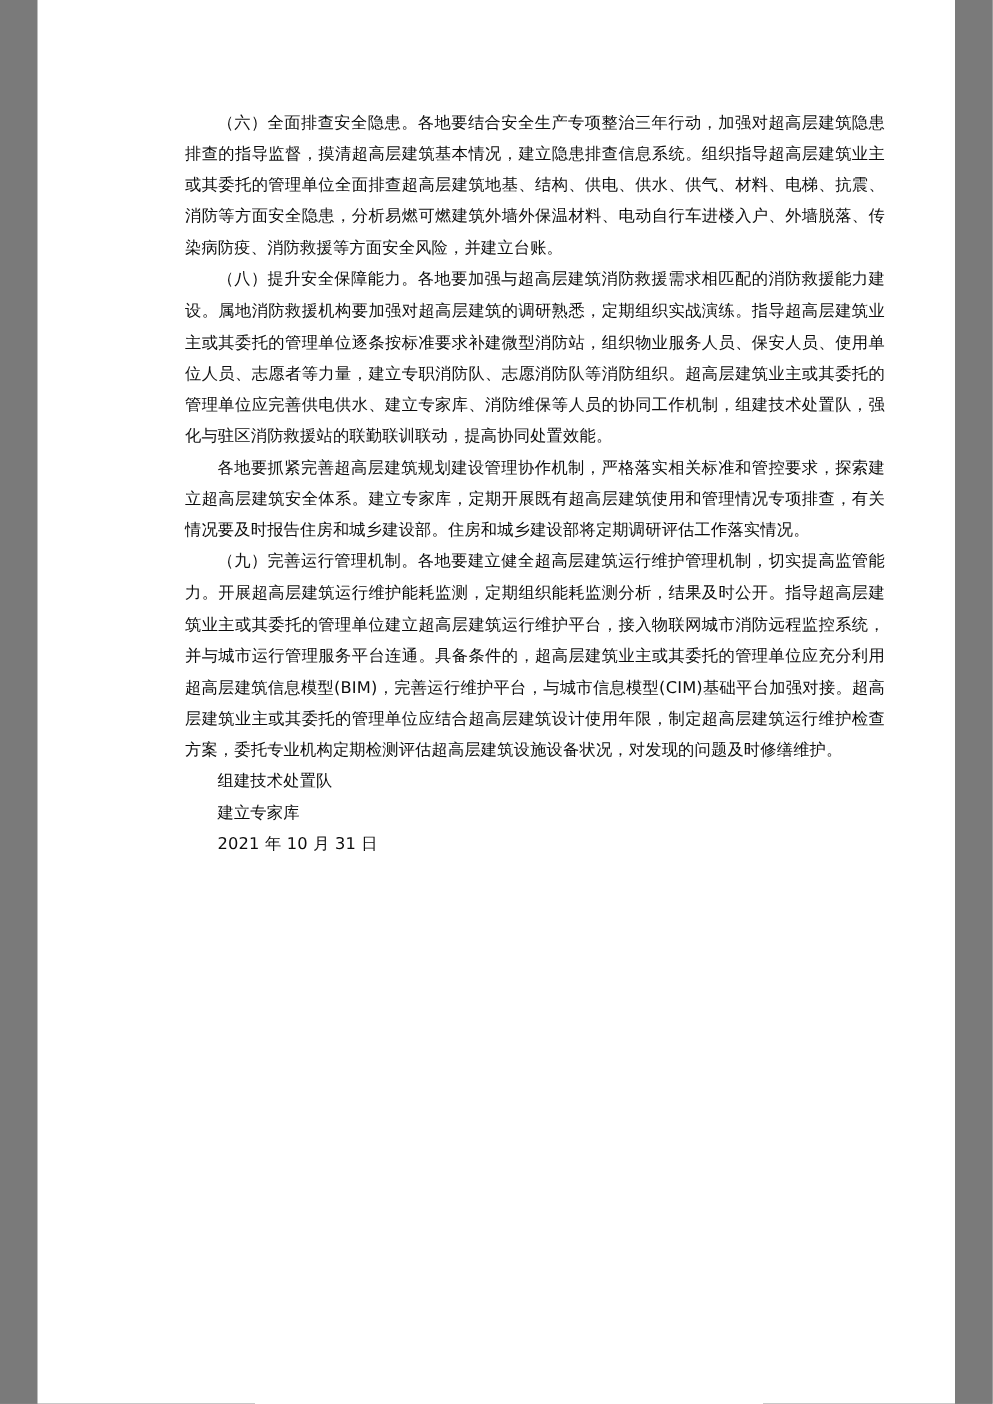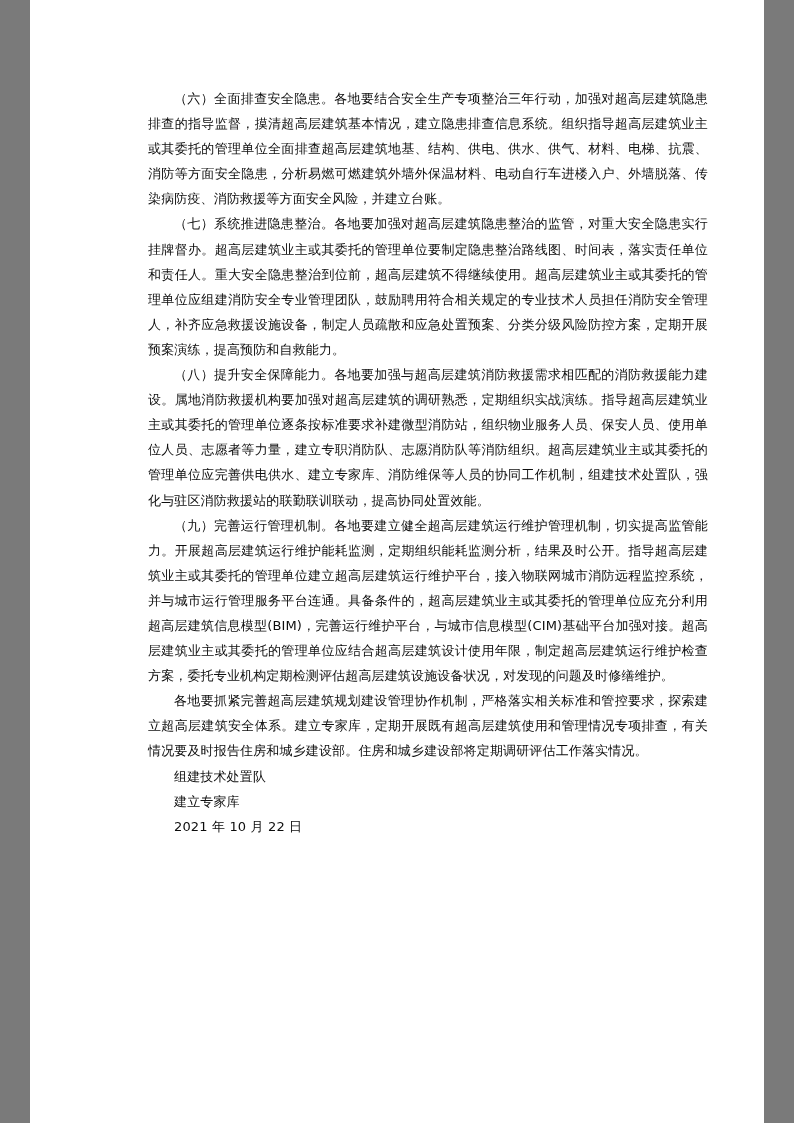--- a/index.html
+++ b/index.html
@@ -55,23 +55,22 @@
     font-family: "DejaVu Sans", sans-serif;
   }
 </style>
 </head>
 <body>
 
 <div class="page">
   <div class="content">
 
     <p class="para">（六）全面排查安全隐患。各地要结合安全生产专项整治三年行动，加强对超高层建筑隐患排查的指导监督，摸清超高层建筑基本情况，建立隐患排查信息系统。组织指导超高层建筑业主或其委托的管理单位全面排查超高层建筑地基、结构、供电、供水、供气、材料、电梯、抗震、消防等方面安全隐患，分析易燃可燃建筑外墙外保温材料、电动自行车进楼入户、外墙脱落、传染病防疫、消防救援等方面安全风险，并建立台账。</p>
-    <p class="para">（七）系统推进隐患整治。各地要加强对超高层建筑隐患整治的监管，对重大安全隐患实行挂牌督办。超高层建筑业主或其委托的管理单位要制定隐患整治路线图、时间表，落实责任单位和责任人。重大安全隐患整治到位前，超高层建筑不得继续使用。超高层建筑业主或其委托的管理单位应组建消防安全专业管理团队，鼓励聘用符合相关规定的专业技术人员担任消防安全管理人，补齐应急救援设施设备，制定人员疏散和应急处置预案、分类分级风险防控方案，定期开展预案演练，提高预防和自救能力。</p>
     <p class="para">（八）提升安全保障能力。各地要加强与超高层建筑消防救援需求相匹配的消防救援能力建设。属地消防救援机构要加强对超高层建筑的调研熟悉，定期组织实战演练。指导超高层建筑业主或其委托的管理单位逐条按标准要求补建微型消防站，组织物业服务人员、保安人员、使用单位人员、志愿者等力量，建立专职消防队、志愿消防队等消防组织。超高层建筑业主或其委托的管理单位应完善供电供水、建立专家库、消防维保等人员的协同工作机制，组建技术处置队，强化与驻区消防救援站的联勤联训联动，提高协同处置效能。</p>
+    <p class="para last-of-block">各地要抓紧完善超高层建筑规划建设管理协作机制，严格落实相关标准和管控要求，探索建立超高层建筑安全体系。建立专家库，定期开展既有超高层建筑使用和管理情况专项排查，有关情况要及时报告住房和城乡建设部。住房和城乡建设部将定期调研评估工作落实情况。</p>
     <p class="para">（九）完善运行管理机制。各地要建立健全超高层建筑运行维护管理机制，切实提高监管能力。开展超高层建筑运行维护能耗监测，定期组织能耗监测分析，结果及时公开。指导超高层建筑业主或其委托的管理单位建立超高层建筑运行维护平台，接入物联网城市消防远程监控系统，并与城市运行管理服务平台连通。具备条件的，超高层建筑业主或其委托的管理单位应充分利用超高层建筑信息模型(BIM)，完善运行维护平台，与城市信息模型(CIM)基础平台加强对接。超高层建筑业主或其委托的管理单位应结合超高层建筑设计使用年限，制定超高层建筑运行维护检查方案，委托专业机构定期检测评估超高层建筑设施设备状况，对发现的问题及时修缮维护。</p>
-    <p class="para last-of-block">各地要抓紧完善超高层建筑规划建设管理协作机制，严格落实相关标准和管控要求，探索建立超高层建筑安全体系。建立专家库，定期开展既有超高层建筑使用和管理情况专项排查，有关情况要及时报告住房和城乡建设部。住房和城乡建设部将定期调研评估工作落实情况。</p>
 
     <p class="sign">组建技术处置队</p>
     <p class="sign">建立专家库</p>
-    <p class="sign date">2021 年 10 月 22 日</p>
+    <p class="sign date">2021 年 10 月 31 日</p>
 
   </div>
 </div>
 
 </body></html>

